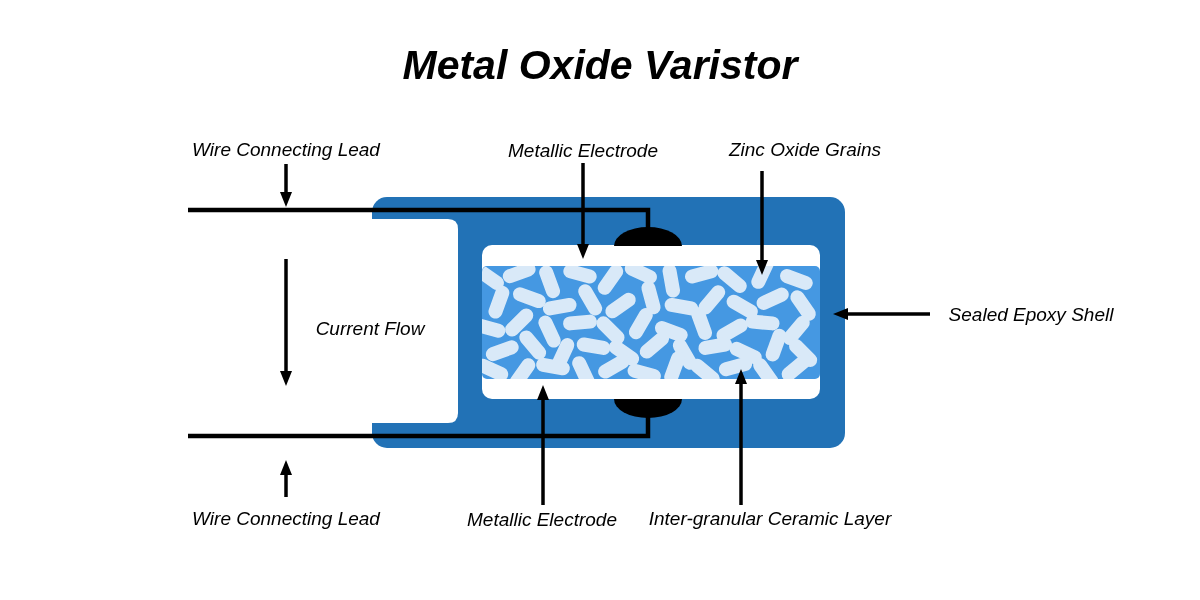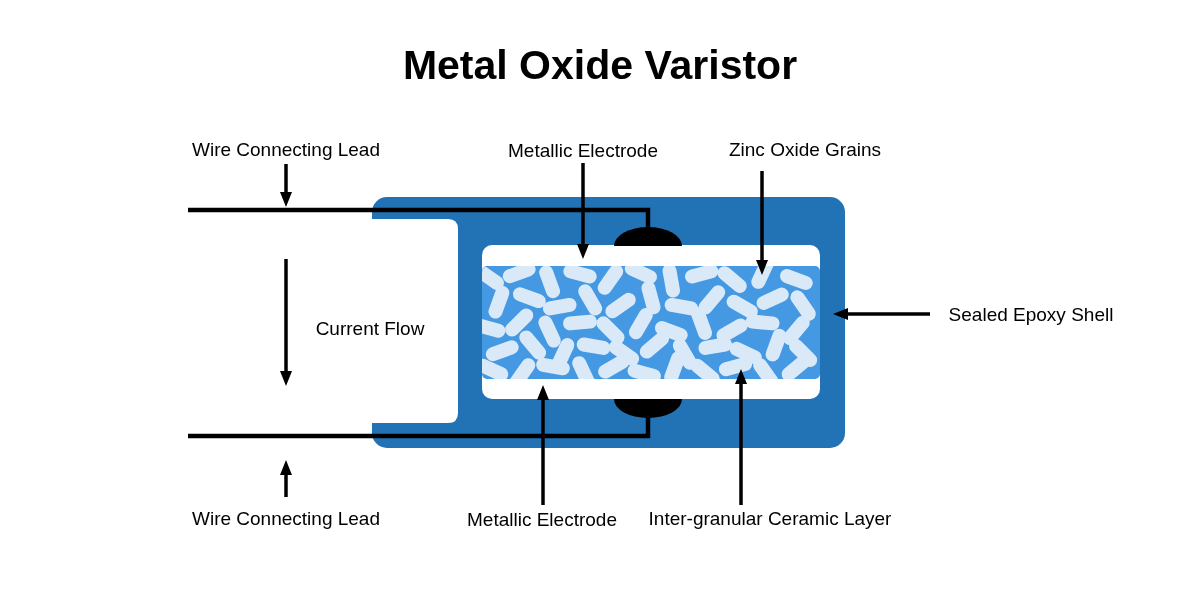--- a/index.html
+++ b/index.html
@@ -7,20 +7,21 @@
     padding: 0;
     background: #ffffff;
     font-family: "Liberation Sans", sans-serif;
   }
   .stage {
     position: relative;
     width: 1200px;
     height: 600px;
     background: var(--background, #ffffff);
     overflow: hidden;
+    font-style: italic;
   }
   svg { display: block; }
   text {
     fill: var(--ink, #000000);
     font-family: "Liberation Sans", sans-serif;
   }
   .title {
     font-size: 41px;
     font-weight: bold;
   }

